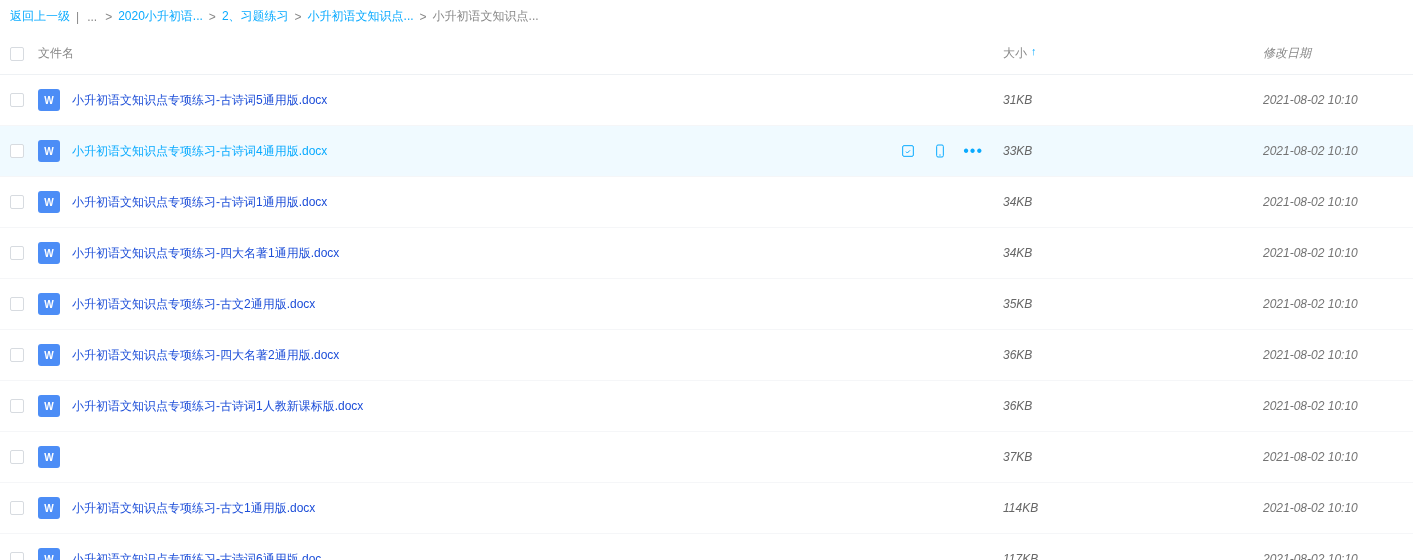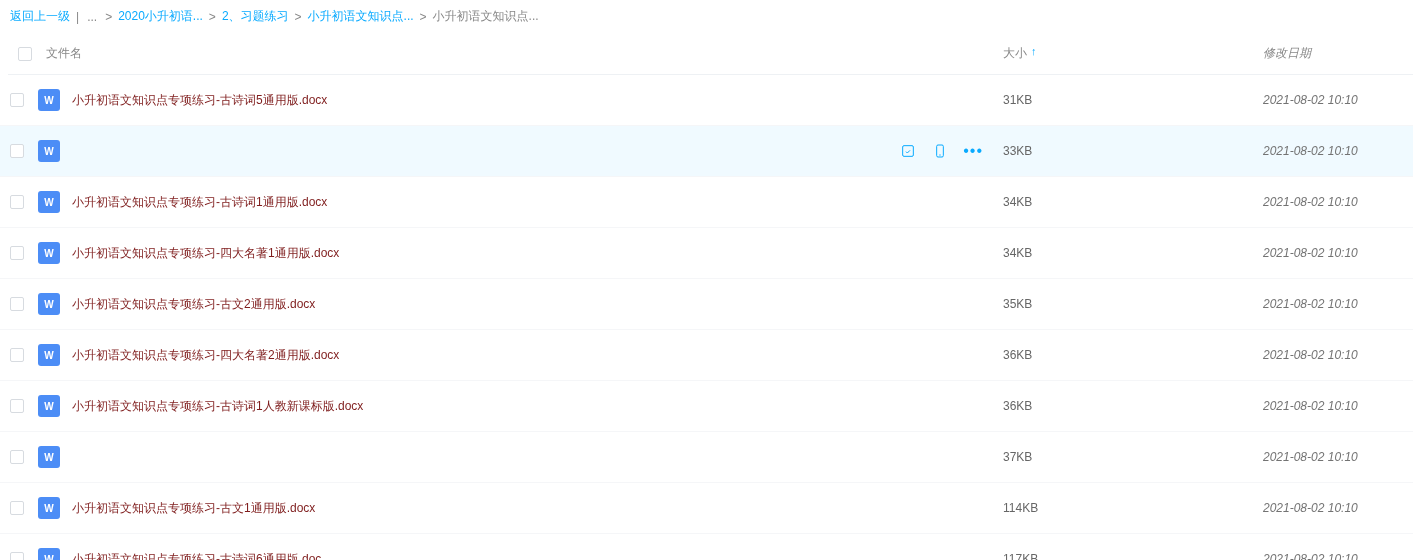--- a/index.html
+++ b/index.html
@@ -3,44 +3,44 @@
 <meta charset="utf-8">
 <style>
 * { margin: 0; padding: 0; box-sizing: border-box; }
 body { font-family: "Microsoft YaHei", Arial, sans-serif; font-size: 12px; color: #424e67; background: #fff; }
 
 .breadcrumb { padding: 8px 10px; display: flex; align-items: center; gap: 4px; font-size: 12px; }
 .breadcrumb a { color: #09aaff; text-decoration: none; cursor: pointer; }
 .breadcrumb .sep { color: #888; margin: 0 2px; }
 .breadcrumb .current { color: #888; }
 
-.header-row { display: flex; align-items: center; padding: 12px 10px; border-bottom: 1px solid #eef1f4; color: #888; font-size: 12px; margin-left: 8px; }
+.header-row { display: flex; align-items: center; padding: 12px 10px; border-bottom: 1px solid #eef1f4; color: #888; font-size: 12px; }
 .col-check { width: 28px; flex: 0 0 28px; display: flex; align-items: center; }
 .col-name { flex: 1; display: flex; align-items: center; gap: 12px; }
 .col-size { width: 260px; flex: 0 0 260px; display: flex; align-items: flex-start; }
 .col-date { width: 140px; flex: 0 0 140px; font-style: italic; }
 
 .sort-arrow { color: #09aaff; margin-left: 4px; font-size: 11px; }
 
 .checkbox { width: 14px; height: 14px; border: 1px solid #d7dbe0; border-radius: 2px; background: #fff; cursor: pointer; display: inline-block; }
 
 .file-row { display: flex; align-items: center; padding: 14px 10px; border-bottom: 1px solid #f5f6f8; font-size: 12px; }
 .file-row.hovered { background: #f0faff; }
 
 .file-icon { width: 22px; height: 22px; background: #4c8df6; border-radius: 3px; display: flex; align-items: center; justify-content: center; color: #fff; font-size: 10px; font-weight: bold; flex-shrink: 0; }
 
-.filename { color: #7f1d1d; }
+.filename { color: #1d4ed8; }
 .filename.hovered { color: #09aaff; }
 
 .row-actions { display: flex; align-items: center; gap: 14px; margin-right: 20px; }
 .action-icon { width: 18px; height: 18px; display: flex; align-items: center; justify-content: center; color: #09aaff; cursor: pointer; }
 .action-icon svg { width: 16px; height: 16px; stroke: #09aaff; fill: none; stroke-width: 1.5; }
 .more-dots { color: #09aaff; font-size: 16px; letter-spacing: 1px; cursor: pointer; }
 
-.size-text { color: #666; }
+.size-text { color: #666; font-style: italic; }
 .date-text { color: #737373; }
 </style>
 </head>
 <body>
 
 <div class="breadcrumb">
   <a>返回上一级</a>
   <span class="sep">|</span>
   <span class="sep">...</span>
   <span class="sep">&gt;</span>
@@ -82,20 +82,21 @@
         <span class="size-text">31KB</span>
       </div>
       <div class="col-date"><span class="date-text">2021-08-02 10:10</span></div>
     </div>
     <div class="file-row hovered">
       <div class="col-check">
         <span class="checkbox"></span>
       </div>
       <div class="col-name">
         <div class="file-icon">W</div>
+        <span class="filename hovered">小升初语文知识点专项练习-古诗词4通用版.docx</span>
         <div style="flex: 1 1 0%;"></div>
         <div class="row-actions">
           <span class="action-icon">
             <svg viewBox="0 0 24 24">
               <rect x="4" y="4" width="16" height="16" rx="2"></rect>
               <path d="M9 13l2 2 4-4"></path>
             </svg>
           </span>
           <span class="action-icon">
             <svg viewBox="0 0 24 24">

